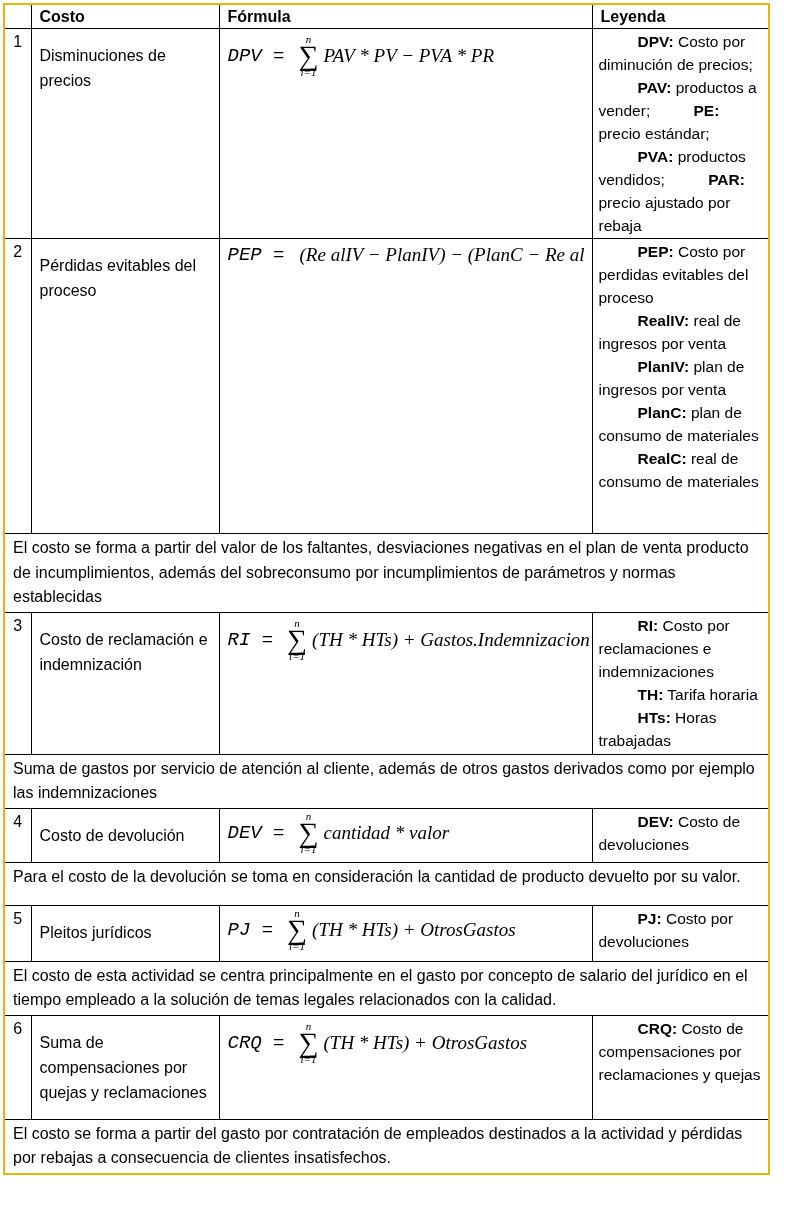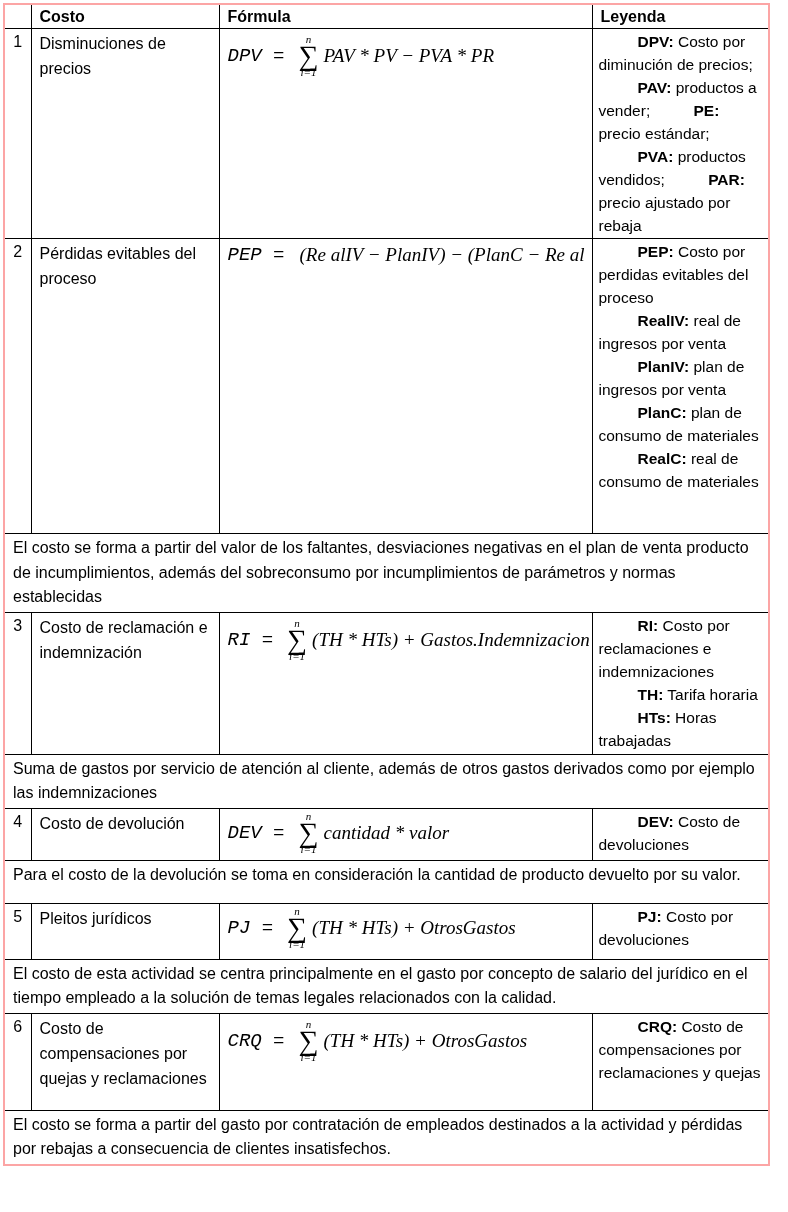--- a/index.html
+++ b/index.html
@@ -3,36 +3,36 @@
 <meta charset="utf-8">
 <style>
   html,body{margin:0;padding:0;}
   body{
     width:788px;height:1212px;background:#ffffff;color:#000;
     font-family:"Liberation Sans",sans-serif;overflow:hidden;
   }
   table.cost-table{
     border-collapse:collapse;table-layout:fixed;
     width:765px;margin:3px 0 0 3px;
-    border:2px solid #fca5a5;
+    border:2px solid #eab308;
   }
   td{
     border:1.5px solid #000;vertical-align:top;
     padding:1px 7px;overflow:hidden;
   }
   tr.hrow{height:21px;}
   tr.hrow td{font-weight:bold;font-size:16px;line-height:21px;padding:1px 8px;}
   tr.r1{height:203px;} tr.na{height:46px;}
   tr.r2{height:295px;} tr.nb{height:69px;}
   tr.r3{height:142px;} tr.nc{height:46px;}
   tr.r4{height:52px;}  tr.nd{height:43px;padding-left:40px;}
   tr.r5{height:56px;}  tr.ne{height:43px;}
   tr.r6{height:97px;}  tr.nf{height:42px;}
   td.num{font-size:16px;line-height:24px;text-align:center;padding:1px 2px;}
-  td.costo{font-size:16px;line-height:25px;padding:2px 8px;}
+  td.costo{font-size:16px;line-height:25px;padding:14px 8px;}
   td.formula{
     font-family:"Liberation Serif",serif;font-style:italic;
     font-size:19px;padding:0 2px 0 8px;
   }
   .f{display:flex;align-items:center;padding-top:5px;white-space:nowrap;}
   .f .f-pre{margin-right:12px;font-family:Liberation Mono, monospace;}
   .f .f-post{margin-left:3px;}
   .sum{display:inline-flex;flex-direction:column;align-items:center;line-height:1;margin:0 2px;}
   .sum .lim{font-size:11px;font-style:italic;line-height:11px;}
   .sum .sigma{font-size:28px;font-style:normal;line-height:22px;}
@@ -172,21 +172,21 @@
             <span class="legend-item"><b>PJ:</b><span> Costo por devoluciones</span></span>
           </div>
     </td>
   </tr>
   <tr class="note ne">
     <td colspan="4">El costo de esta actividad se centra principalmente en el gasto por concepto de salario del jurídico en el tiempo empleado a la solución de temas legales relacionados con la calidad.</td>
   </tr>
 
   <tr class="r6">
     <td class="num">6</td>
-    <td class="costo">Costo de compensaciones por quejas y reclamaciones</td>
+    <td class="costo">Suma de compensaciones por quejas y reclamaciones</td>
     <td class="formula">
       <div class="f">
         <span class="f-pre">CRQ =</span>
         <span class="sum">
           <span class="lim">n</span>
           <span class="sigma">∑</span>
           <span class="lim">i=1</span>
         </span>
         <span class="f-post">(TH * HTs) + OtrosGastos</span>
       </div>

